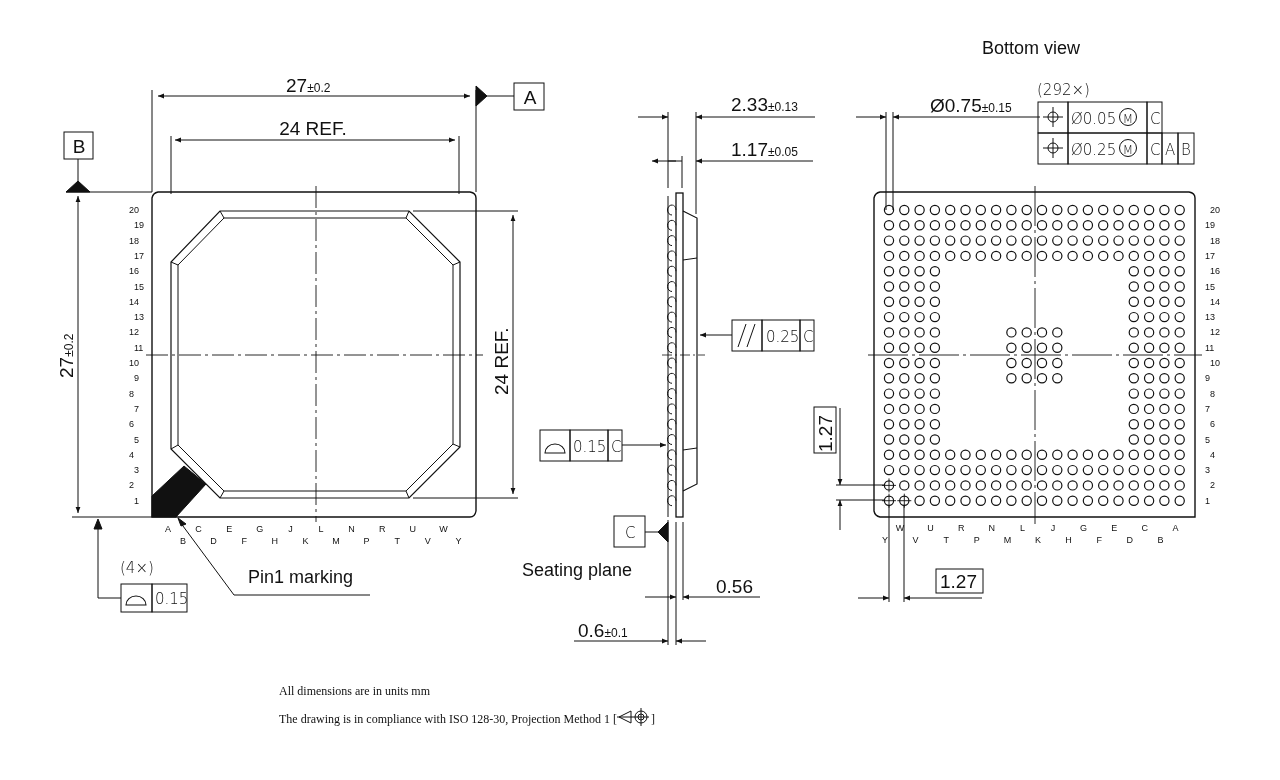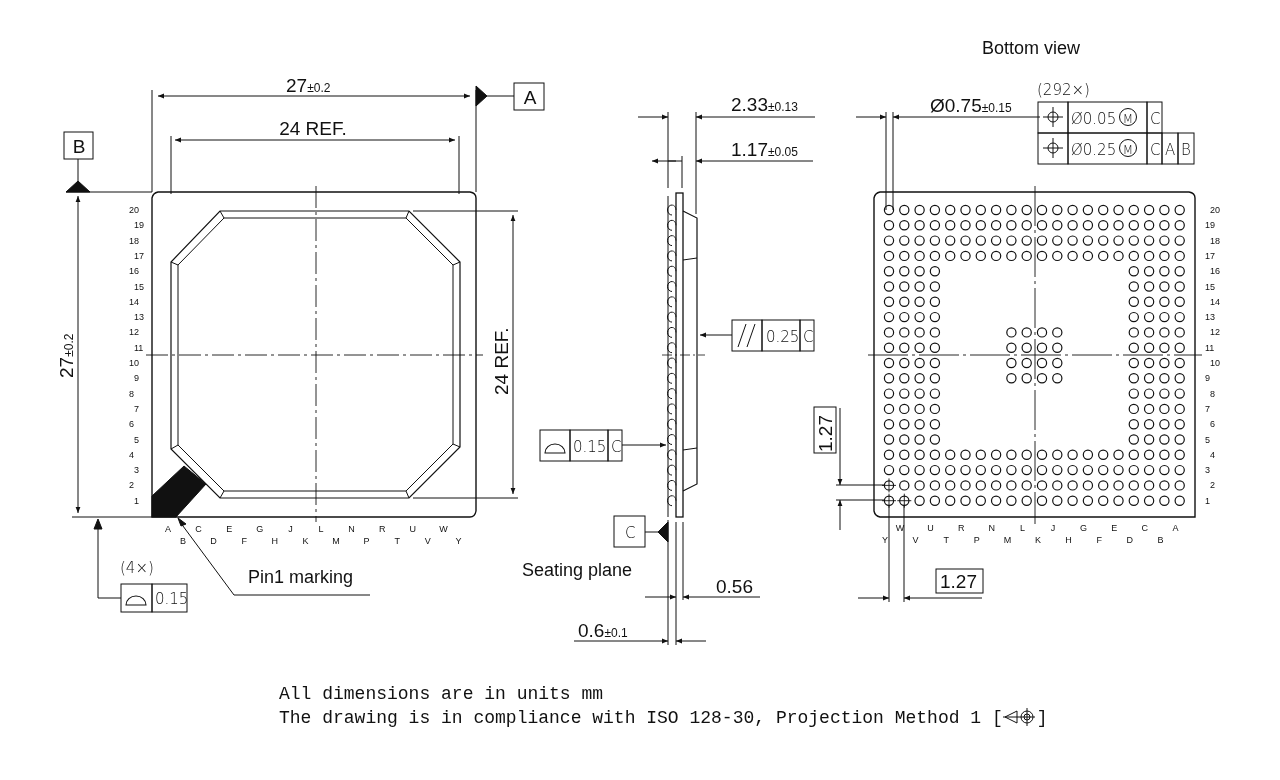--- a/index.html
+++ b/index.html
@@ -4,22 +4,22 @@
 <style>
   html, body { margin:0; padding:0; background:#ffffff; }
   body { width:1280px; height:780px; position:relative; overflow:hidden;
          font-family:"Liberation Sans", sans-serif; color:#111; }
   svg#drawing { position:absolute; left:0; top:0; }
   .dim { font-family:"Liberation Sans", sans-serif; font-size:19px; fill:#111; }
   .tol { font-family:"Liberation Sans", sans-serif; font-size:12px; fill:#111; }
   .lbl { font-family:"Liberation Sans", sans-serif; font-size:9px; fill:#111; }
   .gdt { font-family:"DejaVu Sans", sans-serif; font-size:15px; fill:#111; font-weight:300; }
   .cap { font-family:"Liberation Sans", sans-serif; font-size:18px; fill:#111; }
-  .note { position:absolute; left:279px; font-size:18px; color:#111; white-space:nowrap;
-          font-family:Liberation Mono, monospace; }
+  .note { position:absolute; left:279px; font-size:12px; color:#111; white-space:nowrap;
+          font-family:Liberation Serif, serif; }
 </style>
 </head>
 <body>
 
 <svg id="drawing" width="1280" height="780" viewBox="0 0 1280 780" xmlns="http://www.w3.org/2000/svg">
   <defs>
     <marker id="arr" viewBox="0 0 10 10" refX="10" refY="5" markerWidth="9" markerHeight="6" orient="auto-start-reverse" markerUnits="userSpaceOnUse">
       <path d="M0,1 L10,5 L0,9 z" fill="#111"></path>
     </marker>
   </defs>

